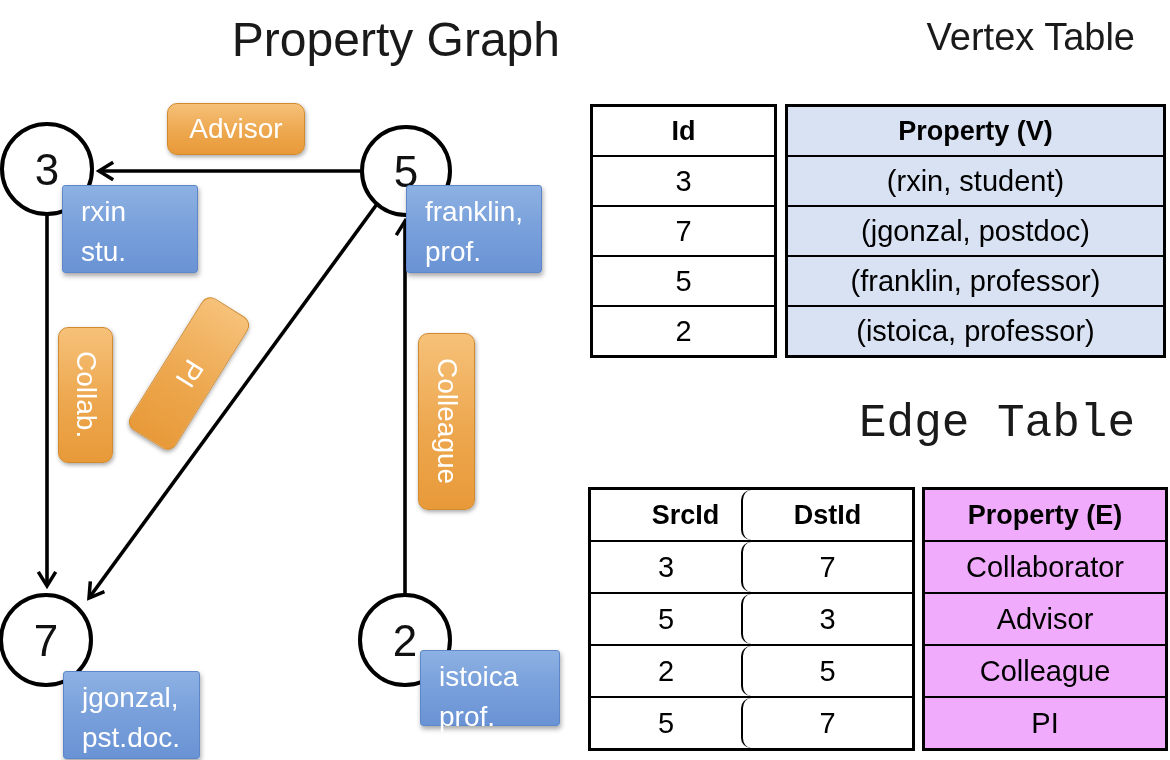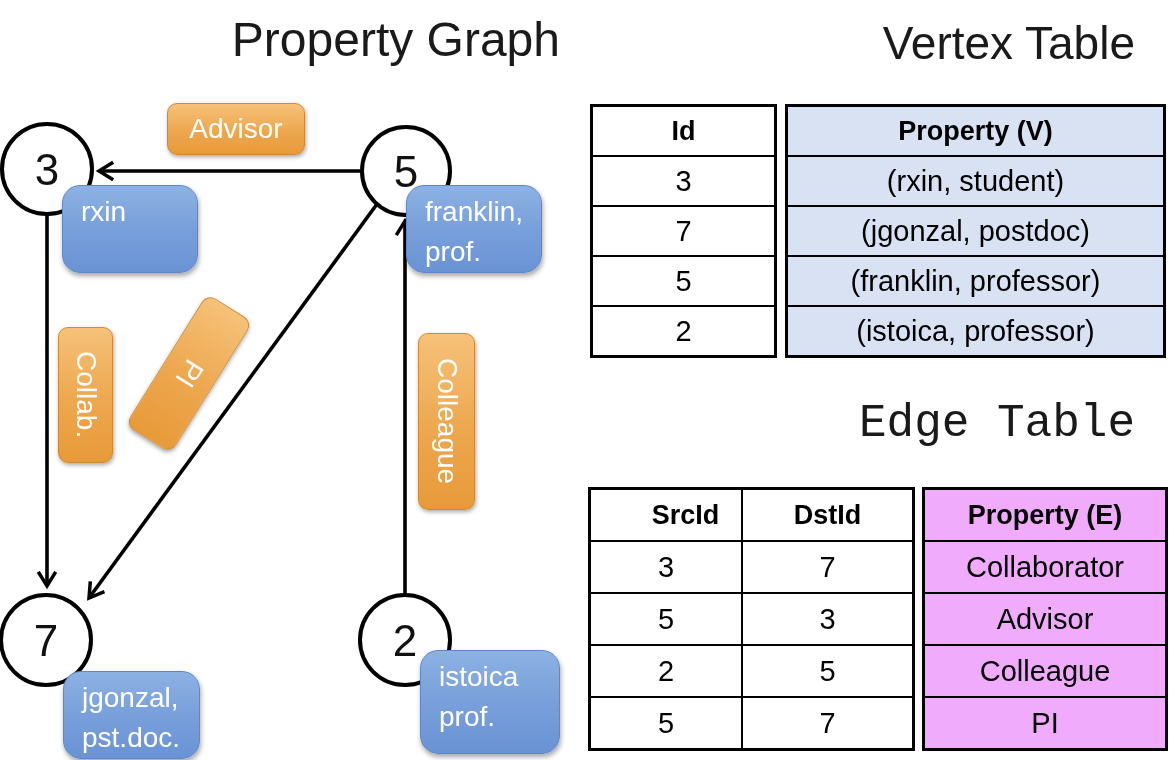--- a/index.html
+++ b/index.html
@@ -26,21 +26,21 @@
     display: flex; align-items: center; justify-content: center;
     font-size: 28px;
   }
   .vtext { writing-mode: vertical-rl; text-orientation: mixed; }
 
   
   .blue-box {
     position: absolute;
     background: linear-gradient(180deg, #8db1e3 0%, #7aa1db 45%, #6a93d5 100%);
     border: 1px solid #5d87c8;
-    border-radius: 18px;
+    border-radius: 3px;
     box-shadow: 1px 3px 5px rgba(0,0,0,0.35);
     color: #fff;
     font-size: 28px;
     line-height: 40px;
     padding: 6px 6px 0 18px;
   }
 
   
   .col-table {
     position: absolute;
@@ -48,21 +48,21 @@
     background: #fff;
   }
   .trow { display: flex; align-items: stretch; border-top: 2px solid #000; }
   .trow:first-child { border-top: none; }
   .tcell {
     display: flex; align-items: center; justify-content: center;
     font-size: 29px; height: 50px; flex: 1;
   }
   .tcell.hdr { font-weight: 700; font-size: 27px; }
   .v-rows .tcell { height: 48px; }
-  .split { border-left: 2px solid #000; }
+  .split { border-left: 2px solid #000; border-radius: 10px; }
 </style>
 </head>
 <body>
 
 <div class="abs big-title" style="left:0; top:12px; width:560px;">Property Graph</div>
 
 <svg id="graph-svg" width="560" height="760" viewBox="0 0 560 760">
   <defs>
     <marker id="arrow" viewBox="0 0 22 22" refX="18" refY="11" markerWidth="24" markerHeight="24" markerUnits="userSpaceOnUse" orient="auto">
       <path d="M5,3 L18,11 L5,19" fill="none" stroke="#000" stroke-width="3.2"></path>
@@ -96,38 +96,39 @@
 <div class="orange-box" style="left:162px; top:296px; width:54px; height:155px; transform:rotate(32deg);">
   <span class="vtext">PI</span>
 </div>
 
 <div class="orange-box" style="left:418px; top:333px; width:57px; height:177px;">
   <span class="vtext">Colleague</span>
 </div>
 
 <div class="blue-box" style="left:62px; top:185px; width:136px; height:88px;">
   <div>rxin</div>
+  <div>stu.</div>
 </div>
 
 <div class="blue-box" style="left:406px; top:185px; width:136px; height:88px;">
   <div>franklin,</div>
   <div>prof.</div>
 </div>
 
 <div class="blue-box" style="left:63px; top:671px; width:137px; height:88px;">
   <div>jgonzal,</div>
   <div>pst.doc.</div>
 </div>
 
-<div class="blue-box" style="left:420px; top:650px; width:140px; height:104px;">
+<div class="blue-box" style="left:420px; top:650px; width:140px; height:76px;">
   <div>istoica</div>
   <div>prof.</div>
 </div>
 
-<div class="abs big-title" style="left:575px; top:16px; width:560px; font-size:46px;">Vertex Table</div>
+<div class="abs big-title" style="left:575px; top:16px; width:560px; font-size:38px;">Vertex Table</div>
 
 <div class="col-table v-rows" style="left:590px; top:104px; width:187px;">
   <div class="trow">
       <div class="tcell hdr">Id</div>
     </div>
   <div class="trow">
       <div class="tcell">3</div>
     </div>
   <div class="trow">
       <div class="tcell">7</div>

